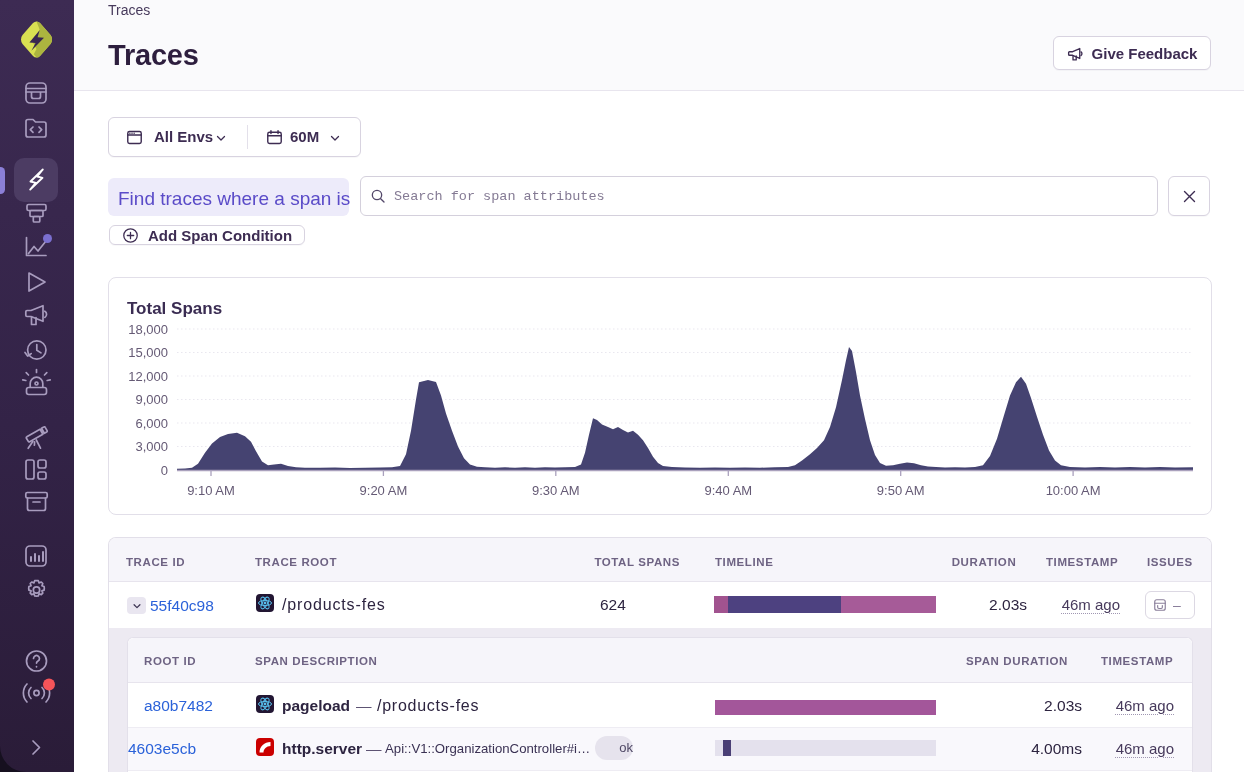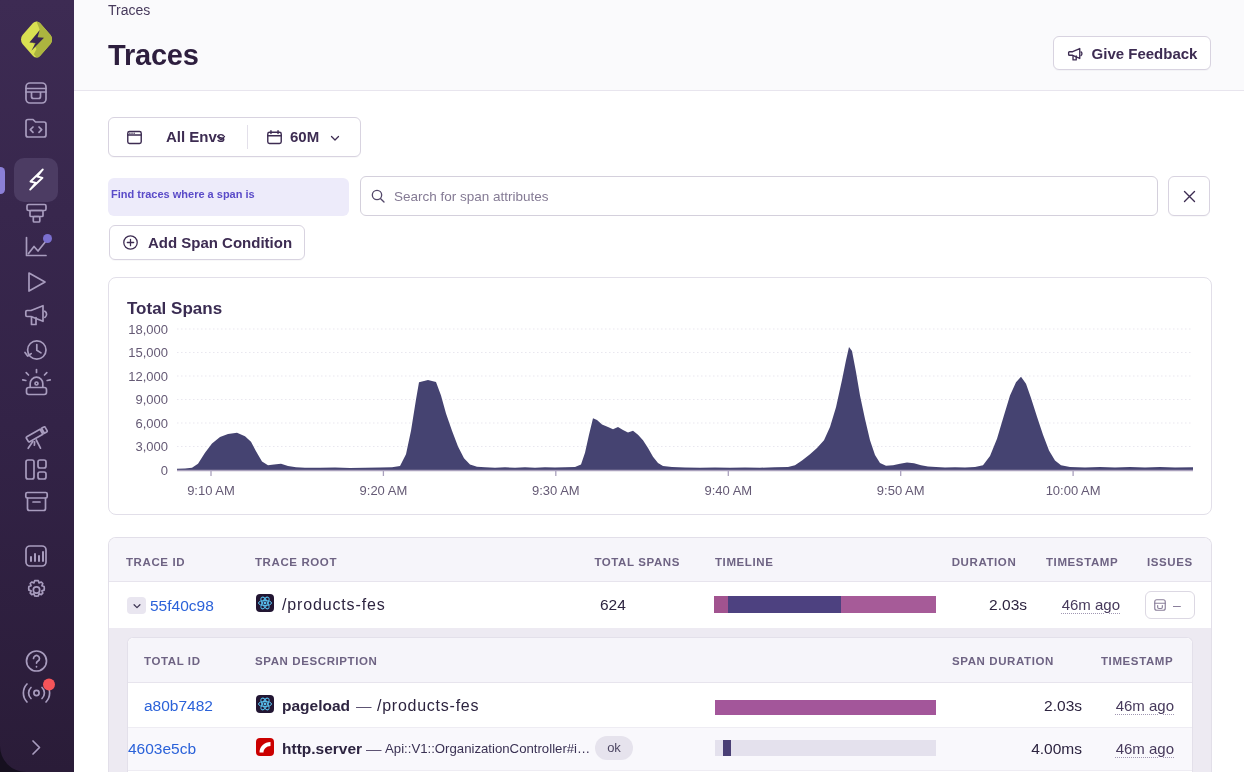--- a/index.html
+++ b/index.html
@@ -94,48 +94,48 @@
   <svg width="17" height="17" viewBox="0 0 24 24" fill="none" stroke="#3d2c52" stroke-width="1.9" stroke-linecap="round" stroke-linejoin="round" style="margin-right:8px">
     <path d="M3.5 9.5 h4.5 l10-4.5 v14 l-10-4.5 h-4.5 a1.2 1.2 0 0 1 -1.2 -1.2 v-2.6 a1.2 1.2 0 0 1 1.2 -1.2 Z"></path>
     <path d="M8.5 15 v6 h4.5 v-5.5 M19.8 9.7 a3.3 3.3 0 0 1 0 5.2"></path>
   </svg>Give Feedback</div>
 
 <div class="btn" style="left:108px;top:117px;width:253px;height:40px;justify-content:flex-start;padding:0"></div>
 <svg class="abs" style="left:126px;top:129px" width="17" height="17" viewBox="0 0 24 24" fill="none" stroke="#3d2c52" stroke-width="2" stroke-linecap="round">
       <rect x="2.5" y="3.5" width="19" height="17" rx="2.5"></rect>
       <path d="M2.5 8.5 h19 M5.5 6 h.01 M8.5 6 h.01 M11.5 6 h.01"></path>
     </svg>
-<div class="abs" style="left:166px;top:128px;font-size:15px;font-weight:700;color:#3d2c52">All Envs</div>
+<div class="abs" style="left:154px;top:128px;font-size:15px;font-weight:700;color:#3d2c52">All Envs</div>
 <svg class="abs" style="left:215px;top:132px" width="12" height="12" viewBox="0 0 24 24" fill="none" stroke="#3d2c52" stroke-width="2.6" stroke-linecap="round" stroke-linejoin="round">
       <path d="M5 9 l7 7 7-7"></path>
     </svg>
 <div class="abs" style="left:247px;top:125px;width:1px;height:24px;background:#e3e0ea"></div>
 <svg class="abs" style="left:266px;top:129px" width="17" height="17" viewBox="0 0 24 24" fill="none" stroke="#3d2c52" stroke-width="2" stroke-linecap="round">
       <rect x="2.5" y="4.5" width="19" height="16" rx="2.5"></rect>
       <path d="M2.5 9.5 h19 M7 2.5 v4 M17 2.5 v4"></path>
     </svg>
 <div class="abs" style="left:290px;top:128px;font-size:15px;font-weight:700;color:#3d2c52">60M</div>
 <svg class="abs" style="left:329px;top:132px" width="12" height="12" viewBox="0 0 24 24" fill="none" stroke="#3d2c52" stroke-width="2.6" stroke-linecap="round" stroke-linejoin="round">
       <path d="M5 9 l7 7 7-7"></path>
     </svg>
 
 <div class="abs" style="left:108px;top:178px;width:241px;height:38px;background:#edebfa;border-radius:6px"></div>
-<div class="abs" style="left:111px;top:188px;font-size:11px;font-weight:700;color:#5a4bc8;white-space:nowrap">Find traces where a span is</div>
+<div class="abs" style="left:118px;top:188px;font-size:19px;font-weight:400;color:#5a4bc8;white-space:nowrap">Find traces where a span is</div>
 <div class="abs" style="left:360px;top:176px;width:798px;height:40px;background:#fff;border:1px solid #d4d0dc;border-radius:6px"></div>
 <svg class="abs" style="left:370px;top:188px" width="16" height="16" viewBox="0 0 24 24" fill="none" stroke="#53486a" stroke-width="2" stroke-linecap="round">
       <circle cx="10.5" cy="10.5" r="7"></circle>
       <path d="M16 16 l5 5"></path>
     </svg>
-<div class="abs" style="left:394px;top:189px;font-family:Liberation Sans, sans-serif;font-size:13.5px;color:#847a94;white-space:nowrap">Search for span attributes</div>
+<div class="abs" style="left:394px;top:189px;font-family:Liberation Mono, monospace;font-size:13.5px;color:#847a94;white-space:nowrap">Search for span attributes</div>
 <div class="btn" style="left:1168px;top:176px;width:42px;height:40px">
   <svg width="15" height="15" viewBox="0 0 24 24" fill="none" stroke="#3d2c52" stroke-width="2.2" stroke-linecap="round">
         <path d="M4 4 L20 20 M20 4 L4 20"></path>
       </svg>
     </div>
-<div class="btn" style="left:109px;top:225px;width:196px;height:35px">
+<div class="btn" style="left:109px;top:225px;width:196px;height:20px">
   <svg width="17" height="17" viewBox="0 0 24 24" fill="none" stroke="#3d2c52" stroke-width="1.8" stroke-linecap="round" style="margin-right:9px">
         <circle cx="12" cy="12" r="9.5"></circle>
         <path d="M12 7.5 v9 M7.5 12 h9"></path>
       </svg>Add Span Condition</div>
 
 <div class="card" style="left:108px;top:277px;width:1104px;height:238px"></div>
 <div class="abs" style="left:127px;top:299px;font-size:17px;font-weight:700;color:#3a2c52">Total Spans</div>
 <svg class="abs" style="left:108px;top:277px" width="1104" height="238" viewBox="0 0 1104 238">
   <g stroke="#e9e7ef" stroke-width="1" stroke-dasharray="1.5,2.5">
     <line x1="69" y1="52" x2="1085" y2="52"></line>
@@ -212,23 +212,23 @@
       <rect x="3" y="3" width="18" height="18" rx="3.5"></rect>
       <path d="M3 9 h18 M8 13 v3 a2 2 0 0 0 2 2 h4 a2 2 0 0 0 2-2 v-3"></path>
     </svg>
 <div class="abs" style="left:1173px;top:597px;font-size:14px;color:#8a7f9b">–</div>
 
 <div class="abs" style="left:127px;top:637px;width:1066px;height:200px;background:#fff;border:1px solid #e3e0ea;border-radius:6px 6px 0 0;border-bottom:none">
   <div style="position:absolute;left:0;top:0;width:100%;height:45px;background:#f6f5fa;border-bottom:1px solid #e7e4ed;border-radius:6px 6px 0 0"></div>
   <div style="position:absolute;left:0;top:90px;width:100%;height:43px;background:#f9f8fc;border-bottom:1px solid #eeecf3"></div>
   <div style="position:absolute;left:0;top:45px;width:100%;height:45px;border-bottom:1px solid #eeecf3"></div>
 </div>
-<div class="abs hd" style="left:144px;top:655px">TOTAL ID</div>
+<div class="abs hd" style="left:144px;top:655px">ROOT ID</div>
 <div class="abs hd" style="left:255px;top:655px">SPAN DESCRIPTION</div>
-<div class="abs hd" style="left:952px;top:655px;width:130px;text-align:left">SPAN DURATION</div>
+<div class="abs hd" style="left:952px;top:655px;width:130px;text-align:center">SPAN DURATION</div>
 <div class="abs hd" style="left:1101px;top:655px">TIMESTAMP</div>
 
 <div class="cell link" style="left:144px;top:697px">a80b7482</div>
 <svg class="abs" style="left:256px;top:695px" width="18" height="18" viewBox="0 0 18 18">
       <rect width="18" height="18" rx="4" fill="#221633"></rect>
       <g stroke="#58c0ee" stroke-width="1" fill="none">
         <ellipse cx="9" cy="9" rx="6.5" ry="2.6"></ellipse>
         <ellipse cx="9" cy="9" rx="6.5" ry="2.6" transform="rotate(60 9 9)"></ellipse>
         <ellipse cx="9" cy="9" rx="6.5" ry="2.6" transform="rotate(120 9 9)"></ellipse>
       </g>
@@ -242,18 +242,18 @@
 <div class="cell underdot" style="left:1110px;top:697px;width:64px;text-align:right;color:#473a5c;font-size:15px">46m ago</div>
 
 <div class="cell link" style="left:128px;top:740px">4603e5cb</div>
 <svg class="abs" style="left:256px;top:738px" width="18" height="18" viewBox="0 0 18 18">
       <rect width="18" height="18" rx="4" fill="#cb0000"></rect>
       <path d="M3.5 14.5 c0-6 5-10.5 11-10.5 v4 c-4 0-7 3-7 6.5 Z" fill="#fff"></path>
     </svg>
 <div class="cell" style="left:282px;top:740px;font-weight:700">http.server</div>
 <div class="cell" style="left:366px;top:740px;color:#5d5373">—</div>
 <div class="cell" style="left:385px;top:741px;font-size:13.2px;color:#3a3153">Api::V1::OrganizationController#i…</div>
-<div class="abs" style="left:595px;top:736px;width:38px;height:24px;background:#e6e3ed;border-radius:12px;text-align:center;line-height:24px;font-size:13px;color:#4f4865">ok</div>
+<div class="abs" style="left:595px;top:736px;width:38px;height:24px;background:#e6e3ed;border-radius:12px;text-align:right;line-height:24px;font-size:13px;color:#4f4865">ok</div>
 <div class="abs" style="left:715px;top:740px;width:221px;height:16px;background:#e4e1ed"></div>
 <div class="abs" style="left:723px;top:740px;width:8px;height:16px;background:#4a3f75"></div>
 <div class="cell" style="left:1002px;top:740px;width:80px;text-align:right">4.00ms</div>
 <div class="cell underdot" style="left:1110px;top:740px;width:64px;text-align:right;color:#473a5c;font-size:15px">46m ago</div>
 
 </div>
 </body></html>

